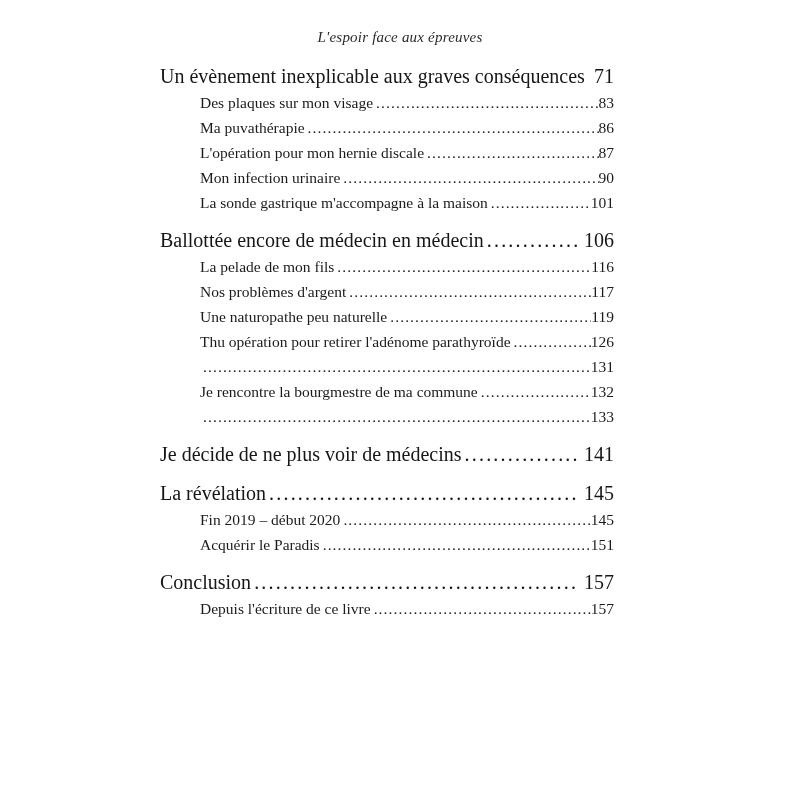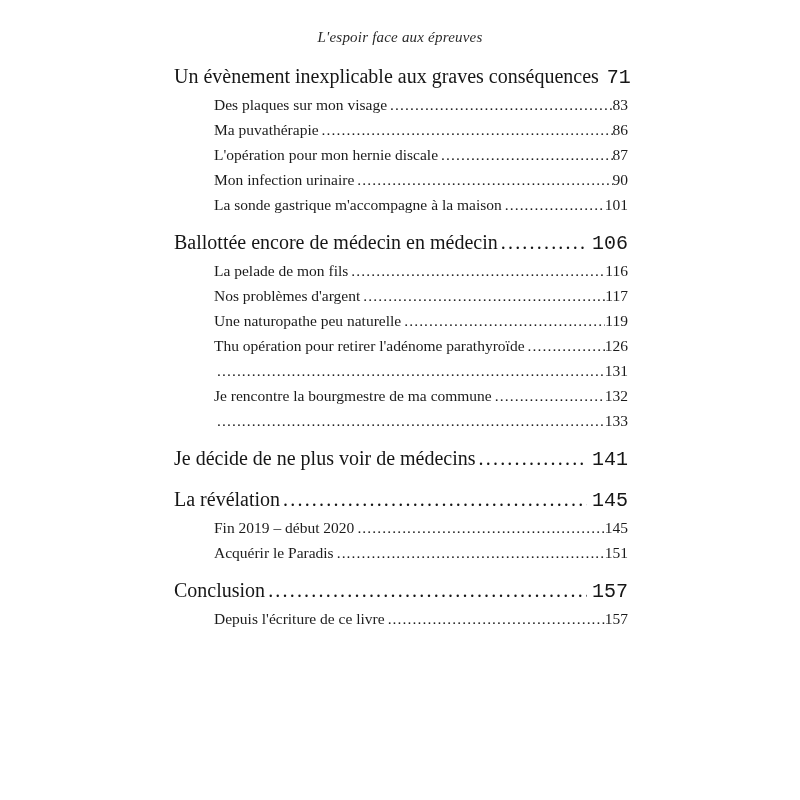--- a/index.html
+++ b/index.html
@@ -23,39 +23,38 @@
     width: 100%;
     text-align: center;
     font-style: italic;
     font-size: 15px;
     color: #2a2a2a;
     letter-spacing: 0.2px;
   }
   .toc {
     position: absolute;
     top: 62px;
-    left: 174px;
+    left: 160px;
     width: 454px;
   }
   .toc-section + .toc-section {
     margin-top: 11px;
   }
   .toc-row {
     display: flex;
     align-items: baseline;
     white-space: nowrap;
   }
   .toc-heading {
     font-size: 20px;
     line-height: 28px;
     color: #161616;
   }
   .toc-heading .page-num {
     padding-left: 5px;
-    font-family: Liberation Mono, monospace;
   }
   .toc-item {
     font-size: 15.5px;
     line-height: 25px;
     padding-left: 40px;
   }
   .label {
     flex: 0 0 auto;
   }
   .dots {

